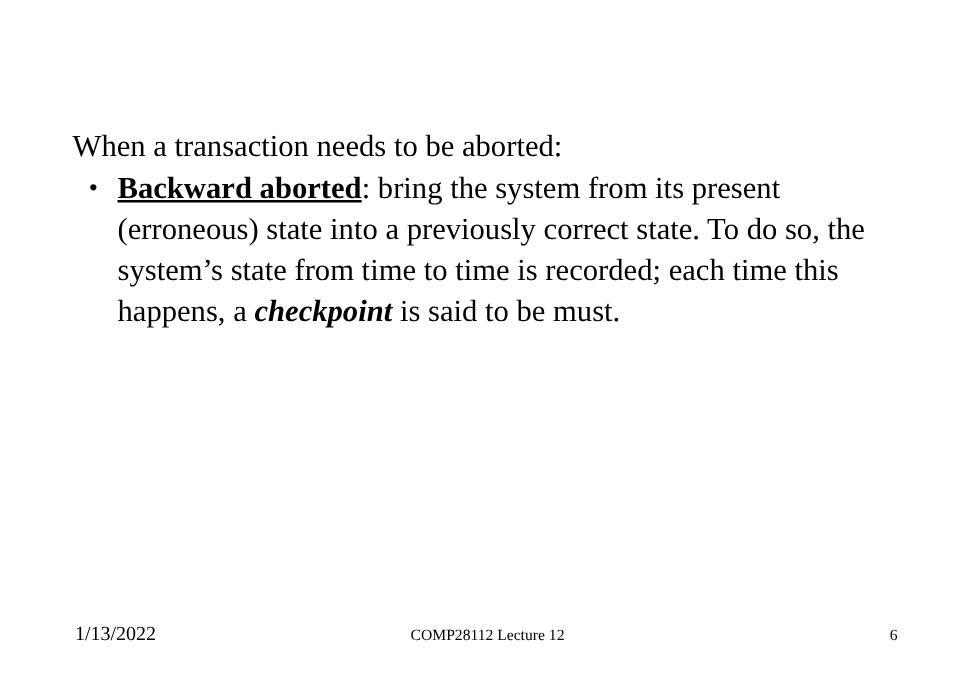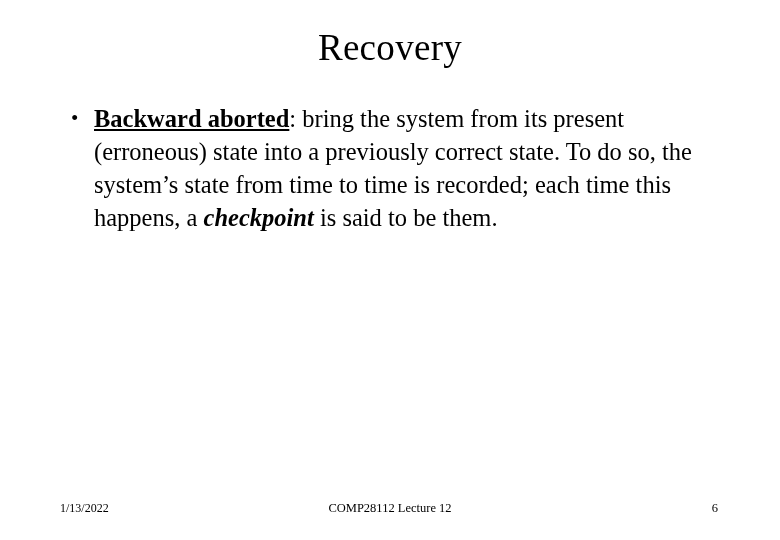--- a/index.html
+++ b/index.html
@@ -76,21 +76,21 @@
     position: absolute;
     left: 0;
     bottom: 0;
     width: 780px;
     height: 40px;
   }
   .footer-date {
     position: absolute;
     left: 60px;
     top: 0;
-    font-size: 12px;
+    font-size: 16px;
     line-height: 16px;
   }
   .footer-center {
     position: absolute;
     left: 0;
     top: 0;
     width: 780px;
     text-align: center;
     font-size: 12.5px;
     line-height: 16px;
@@ -101,27 +101,27 @@
     top: 0;
     font-size: 12.5px;
     line-height: 16px;
   }
 </style>
 </head>
 <body>
 
 <div class="slide">
 
-  <div class="slide-title">Recovery</div>
 
   <div class="body-block">
+    <p class="lead-line">When a transaction needs to be aborted:</p>
 
     <ul class="bullets">
       <li>
-        <span class="term">Backward aborted</span><span>: bring the system from its present (erroneous) state into a previously correct state. To do so, the system’s state from time to time is recorded; each time this happens, a </span><span class="emph">checkpoint</span><span> is said to be them.</span>
+        <span class="term">Backward aborted</span><span>: bring the system from its present (erroneous) state into a previously correct state. To do so, the system’s state from time to time is recorded; each time this happens, a </span><span class="emph">checkpoint</span><span> is said to be must.</span>
       </li>
     </ul>
   </div>
 
   <div class="footer">
     <span class="footer-date">1/13/2022</span>
     <span class="footer-center">COMP28112 Lecture 12</span>
     <span class="footer-page">6</span>
   </div>
 

